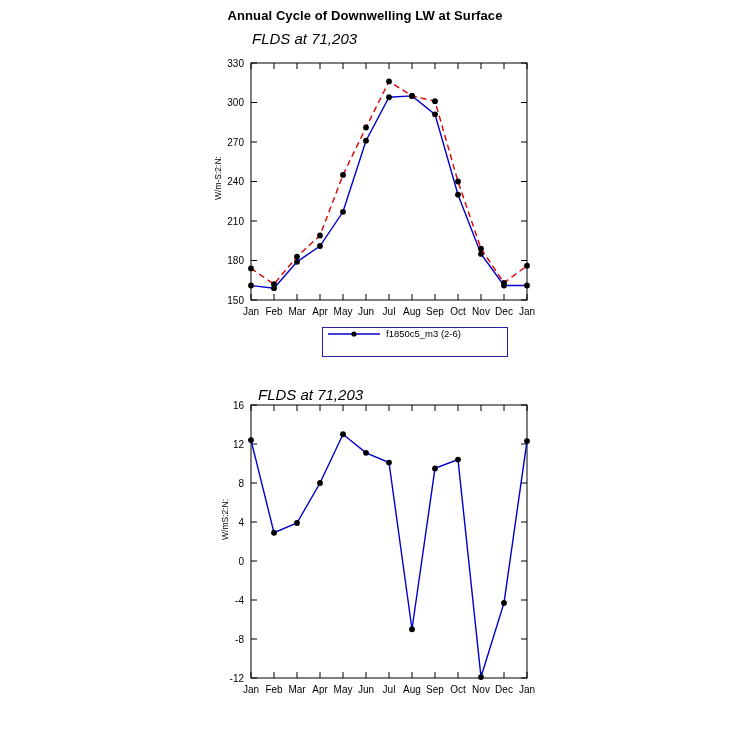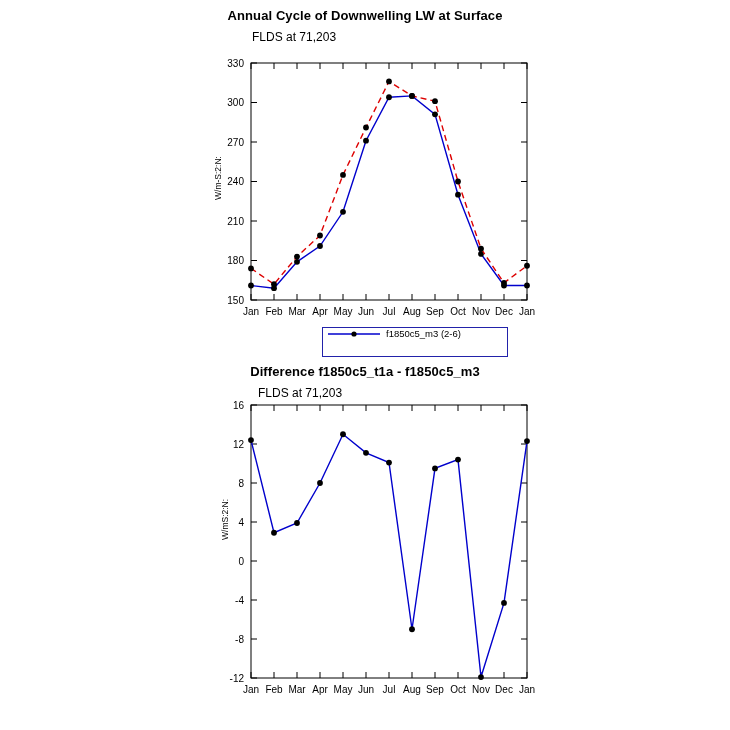--- a/index.html
+++ b/index.html
@@ -26,21 +26,22 @@
   .chart-title {
     position: absolute;
     width: 730px;
     text-align: center;
     font-size: 13px;
     font-weight: bold;
     letter-spacing: 0.1px;
   }
   .corner-label {
     position: absolute;
-    font-size: 12px;
+    font-size: 15px;
+    font-style: italic;
   }
   .ylabel {
     position: absolute;
     font-size: 8.5px;
     transform-origin: 0 0;
     white-space: nowrap;
   }
   svg { position: absolute; left: 0; top: 0; overflow: visible; }
   .axis-line { stroke: #000000; stroke-width: 1; fill: none; }
   .tick { stroke: #000000; stroke-width: 1; }
@@ -194,21 +195,20 @@
           <line x1="0" y1="6" x2="52" y2="6" stroke="#0000cc" stroke-width="1.4"></line>
           <circle cx="26" cy="6" r="2.6" fill="#000000"></circle>
         </svg>
       </span>
       <span class="legend-text">f1850c5_m3 (2-6)</span>
     </div>
   </div>
 </div>
 
 <div class="panel" id="panel-bottom">
-  <div class="chart-title" style="top:4px;">Difference f1850c5_t1a - f1850c5_m3</div>
   <div class="corner-label" style="left:258px; top:26px;">FLDS at 71,203</div>
   <div class="ylabel" style="left:220px; top:180px; transform: rotate(-90deg);">W/mS:2:N:</div>
 
   <svg id="svg-bottom" width="730" height="370">
     <g id="bot-axes">
         <rect x="251" y="45" width="276" height="273" class="axis-line"></rect>
       </g>
     <g id="bot-ticks">
         <line x1="251" y1="318" x2="257" y2="318" class="tick"></line>
         <line x1="521" y1="318" x2="527" y2="318" class="tick"></line>

